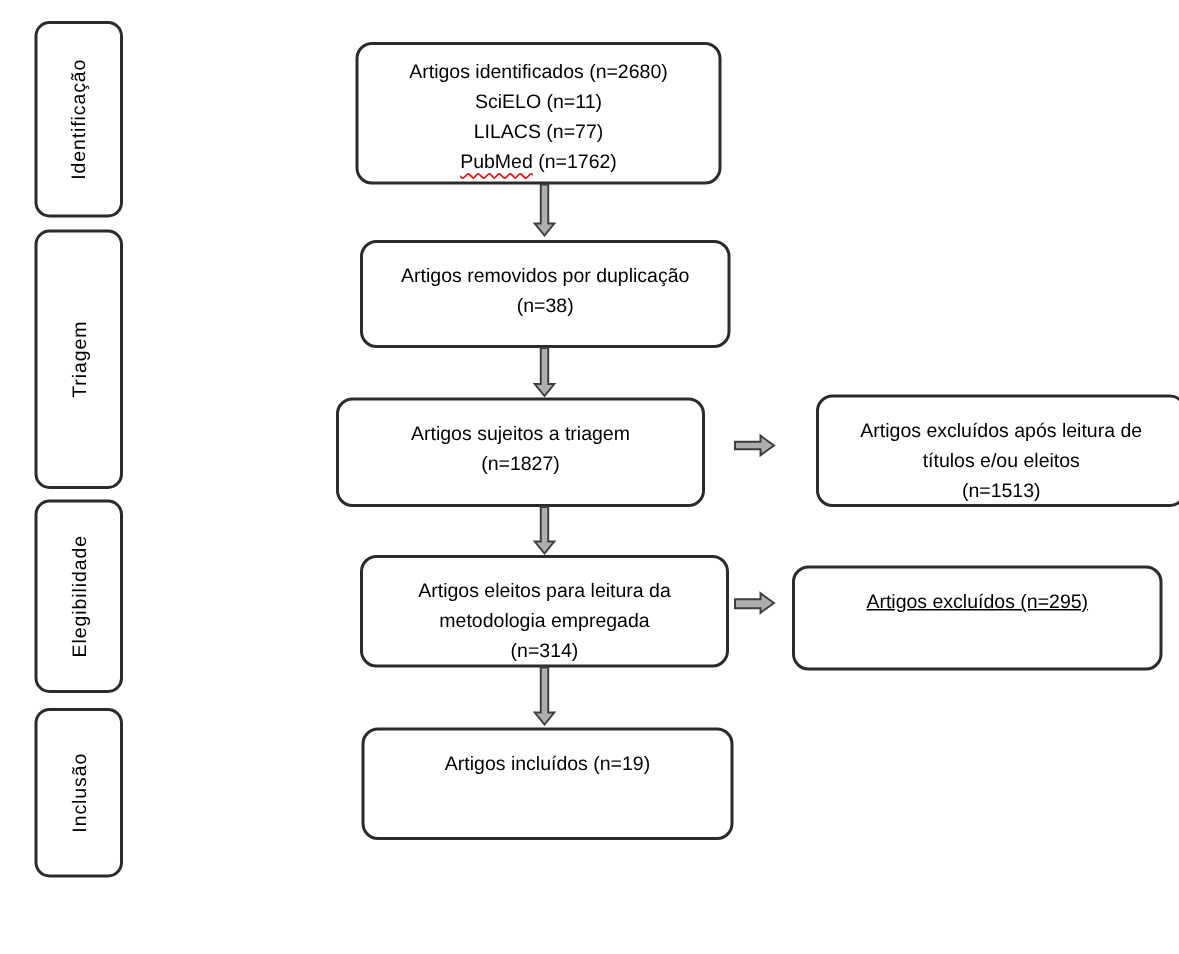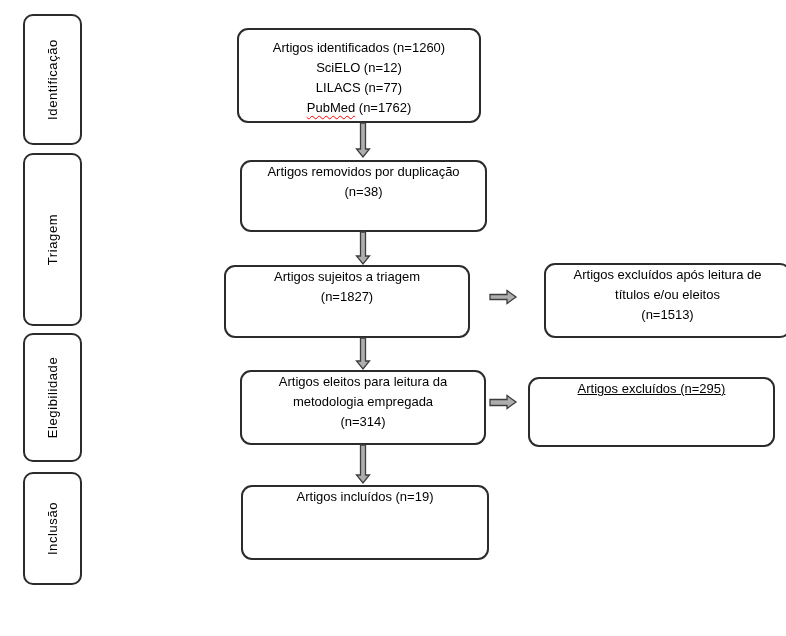--- a/index.html
+++ b/index.html
@@ -20,20 +20,21 @@
     overflow:hidden;
   }
   .box{
     position:absolute;
     border:2px solid var(--box-border);
     border-radius:11px;
     background:var(--bg);
     text-align:center;
     font-size:13px;
     line-height:20px;
+    padding-top:12px;
   }
   .box.pt8{padding-top:8px;}
   .stage{
     position:absolute;
     left:23px;width:59px;
     border:2px solid var(--box-border);
     border-radius:10px;
     background:var(--bg);
     display:flex;align-items:center;justify-content:center;
   }
@@ -70,22 +71,22 @@
     <span>Triagem</span>
   </div>
   <div class="stage" style="top:333px;height:129px;">
     <span>Elegibilidade</span>
   </div>
   <div class="stage" style="top:472px;height:113px;">
     <span>Inclusão</span>
   </div>
 
   <div class="box pt8" style="left:237px;top:28px;width:244px;height:95px;">
-    <div>Artigos identificados (n=1260)</div>
-    <div>SciELO (n=12)</div>
+    <div>Artigos identificados (n=2680)</div>
+    <div>SciELO (n=11)</div>
     <div>LILACS (n=77)</div>
     <div><span class="squiggle">PubMed</span><span> (n=1762)</span></div>
   </div>
 
   <div class="box" style="left:240px;top:160px;width:247px;height:72px;">
     <div>Artigos removidos por duplicação</div>
     <div>(n=38)</div>
   </div>
 
   <div class="box" style="left:224px;top:265px;width:246px;height:73px;">

